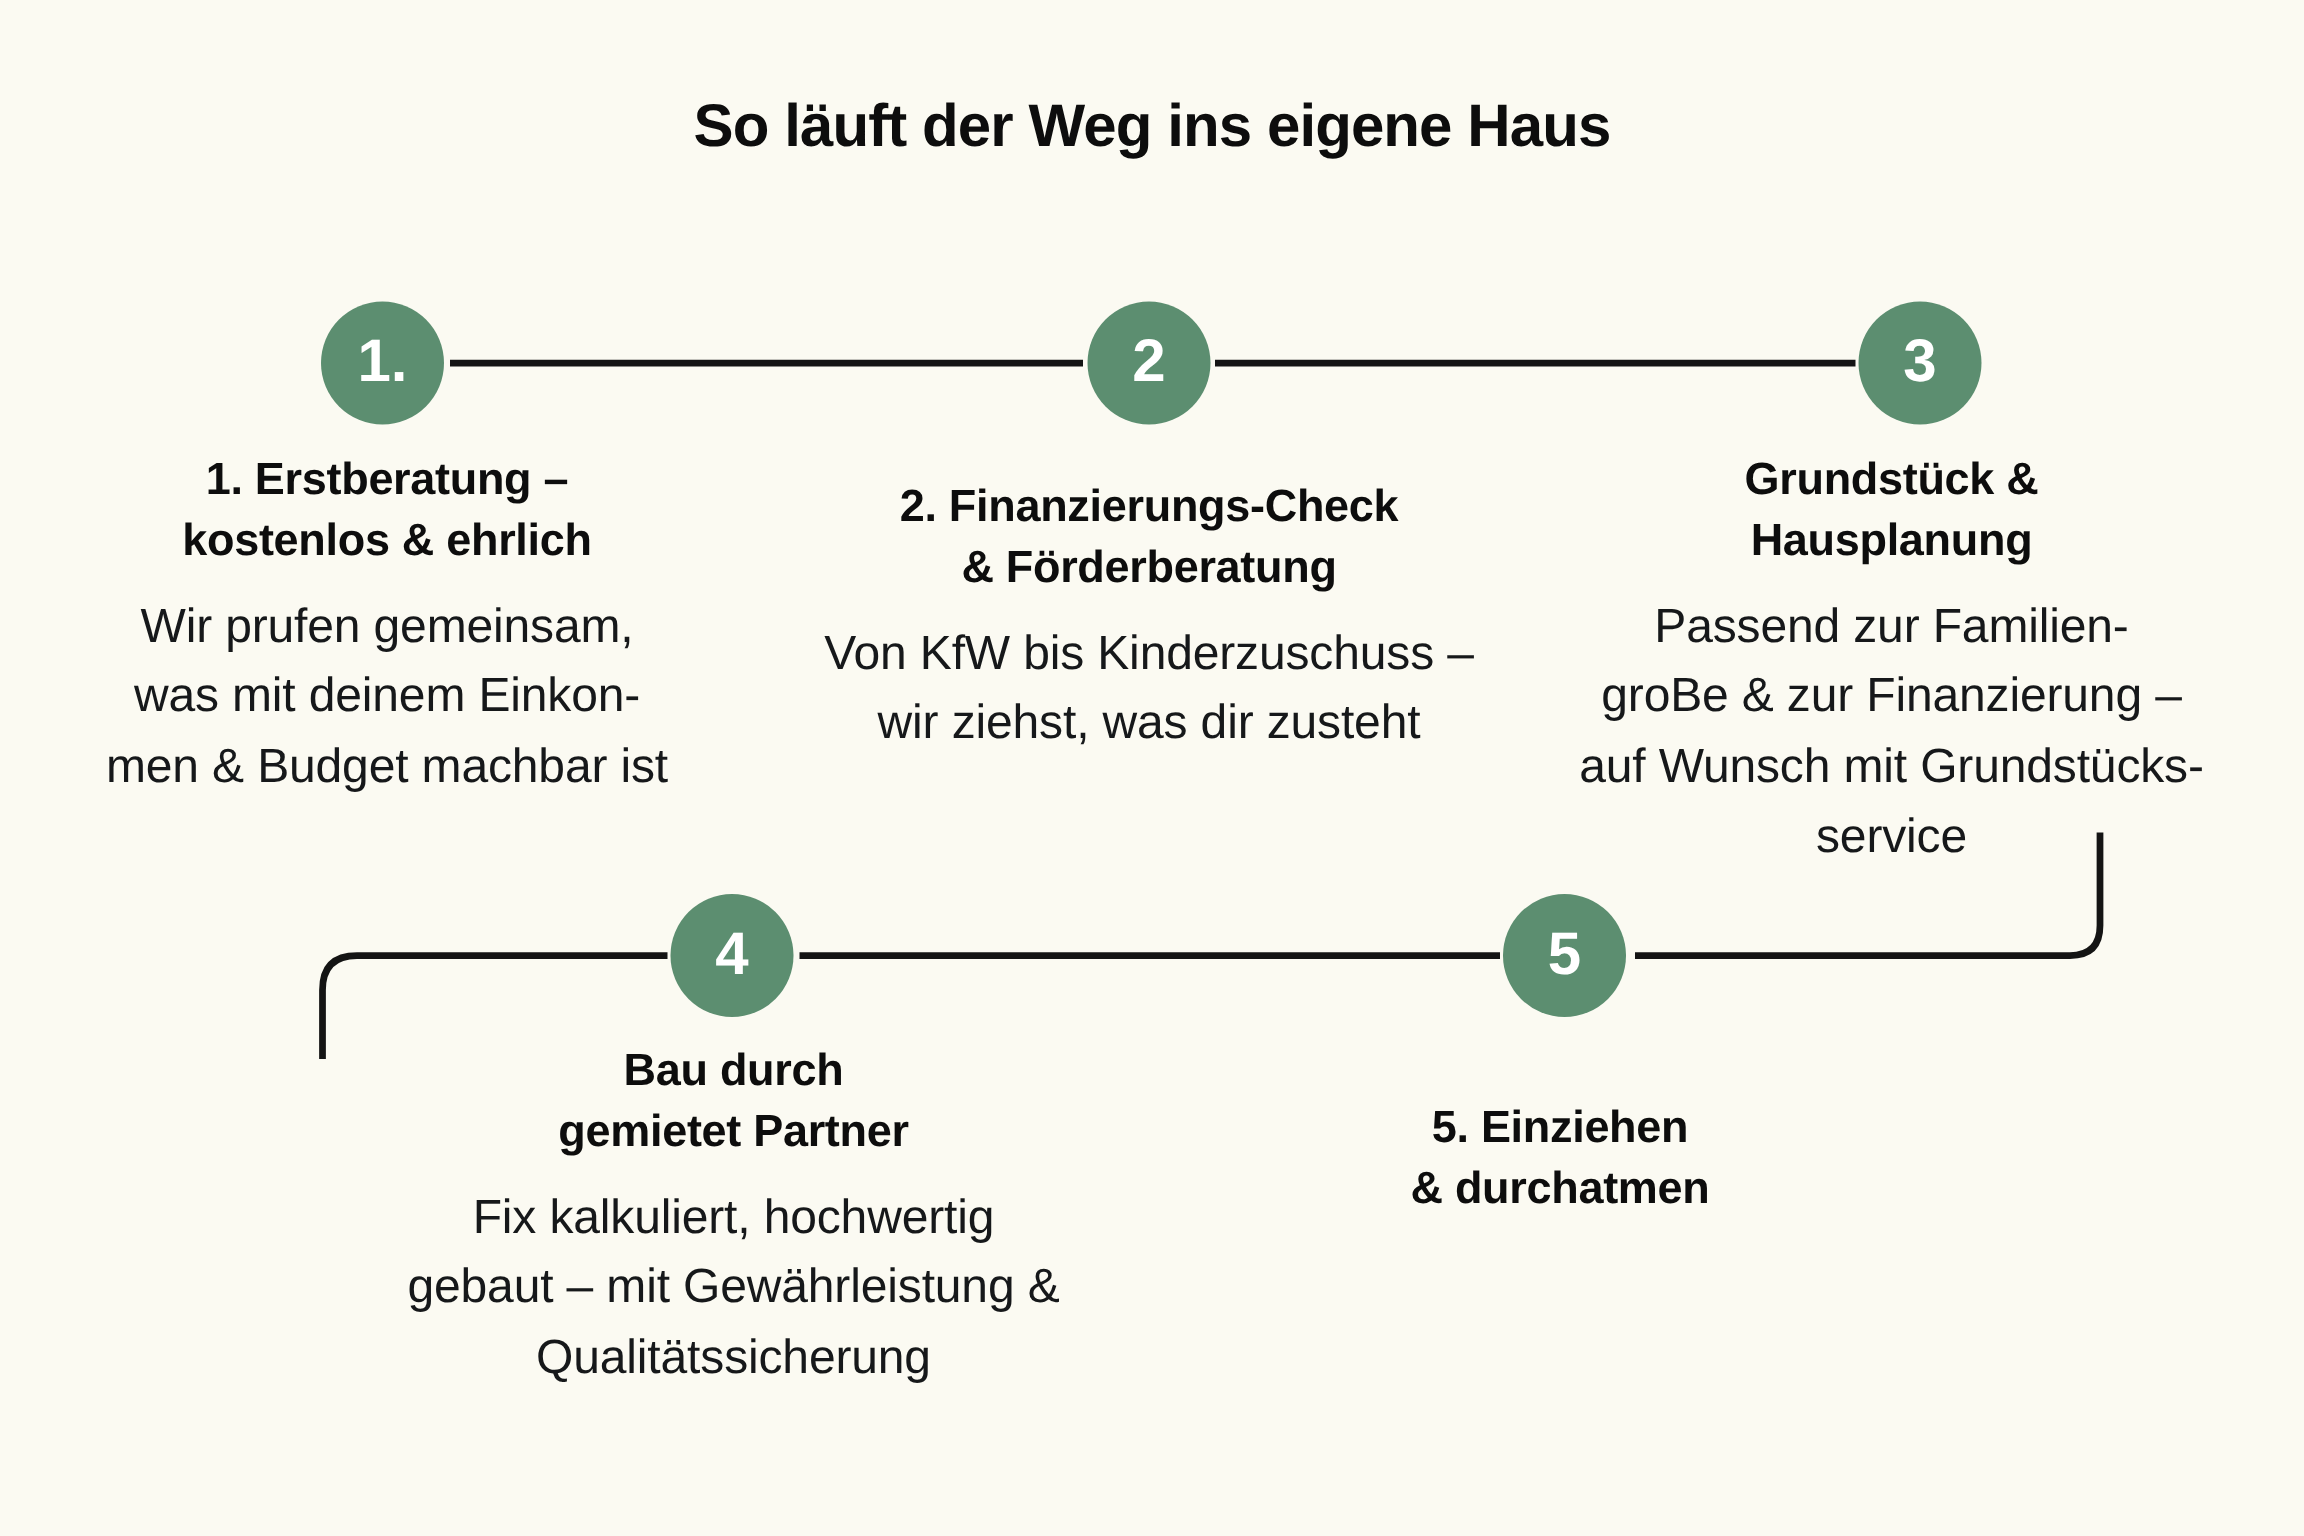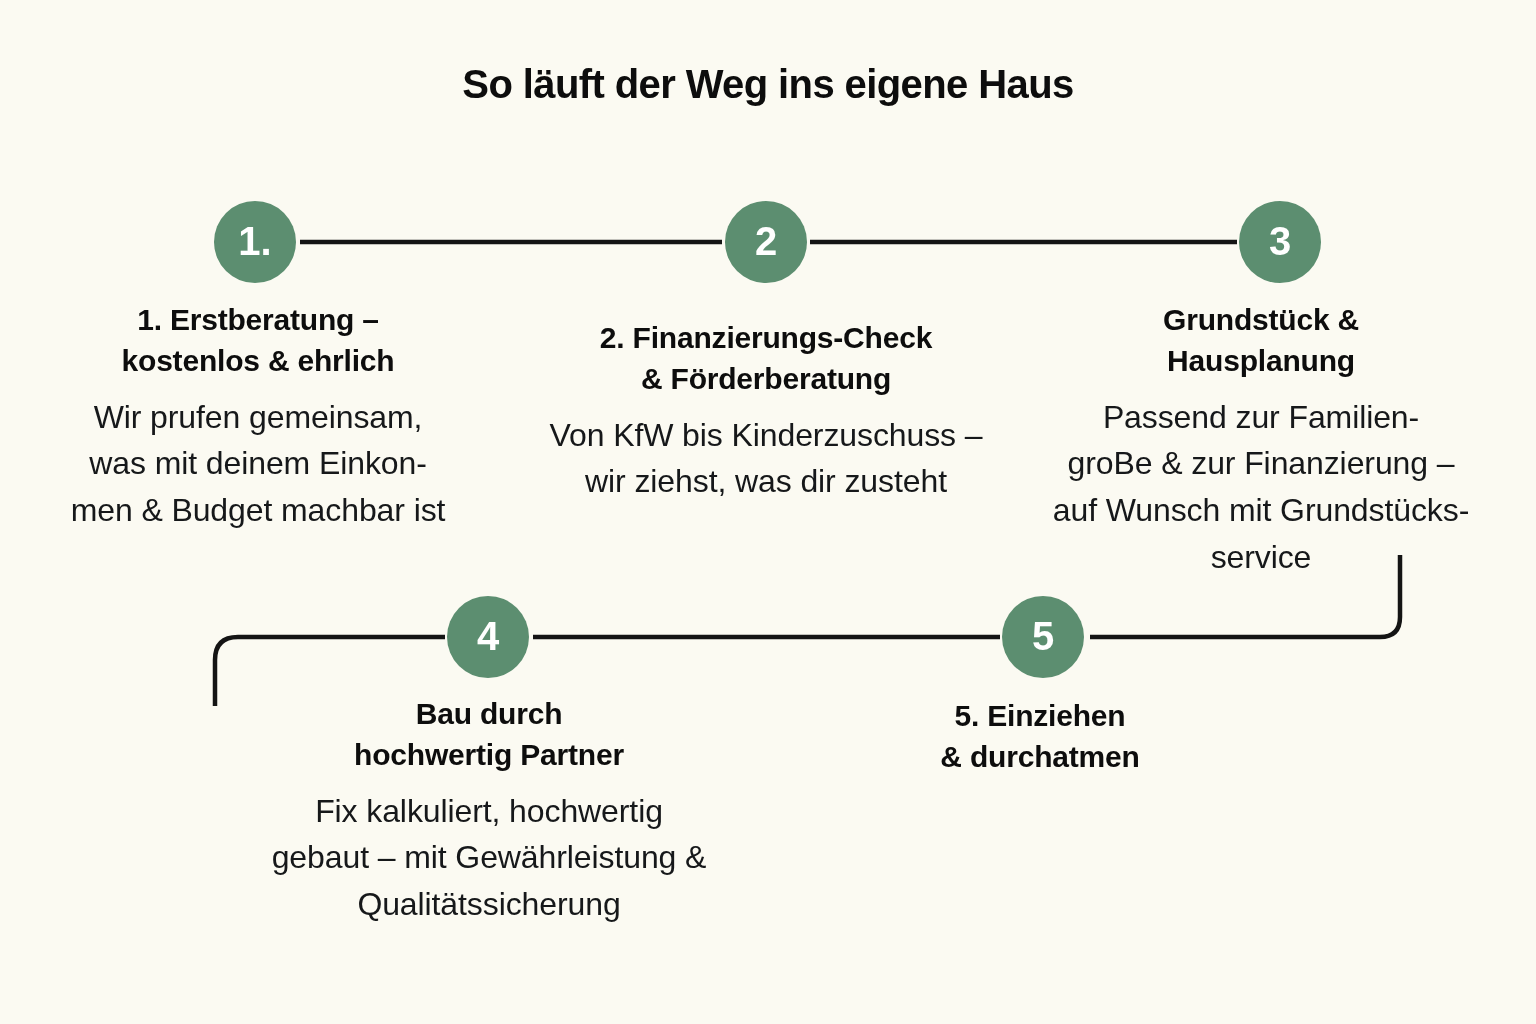--- a/index.html
+++ b/index.html
@@ -89,21 +89,21 @@
     letter-spacing: -0.1px;
     margin: 0;
     white-space: pre-line;
   }
 
   
   #step-1-text { left: 58px;   top: 300px;  width: 400px; }
   #step-2-text { left: 520px;  top: 300px;  width: 492px; margin-top: 18px; }
   #step-3-text { left: 1038px; top: 300px;  width: 446px; }
   #step-4-text { left: 250px;  top: 694px;  width: 478px; }
-  #step-5-text { left: 820px;  top: 696px;  width: 440px; }
+  #step-5-text { left: 820px;  top: 732px;  width: 440px; }
 </style>
 </head>
 <body>
 
 <div id="infographic">
 
   <div id="page-title">So läuft der Weg ins eigene Haus</div>
 
   <svg id="connectors" viewBox="0 0 1536 1024" width="1536" height="1024" aria-hidden="true">
 
@@ -149,21 +149,21 @@
 groBe &amp; zur Finanzierung –
 auf Wunsch mit Grundstücks-
 service</p>
   </div>
 
   <div class="badge" id="badge-4" style="left:447px; top:596px;">
     <span>4</span>
   </div>
   <div class="step-text" id="step-4-text">
     <p class="step-heading">Bau durch
-hochwertig Partner</p>
+gemietet Partner</p>
     <p class="step-body">Fix kalkuliert, hochwertig
 gebaut – mit Gewährleistung &amp;
 Qualitätssicherung</p>
   </div>
 
   <div class="badge" id="badge-5" style="left:1002px; top:596px;">
     <span>5</span>
   </div>
   <div class="step-text" id="step-5-text">
     <p class="step-heading">5. Einziehen

